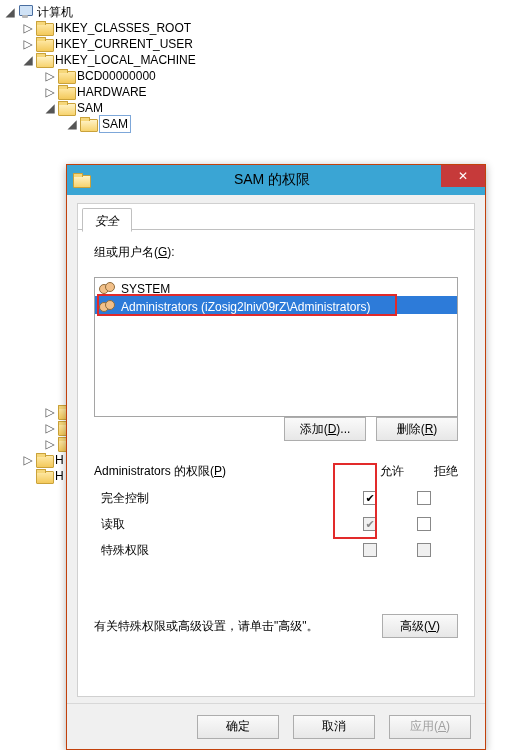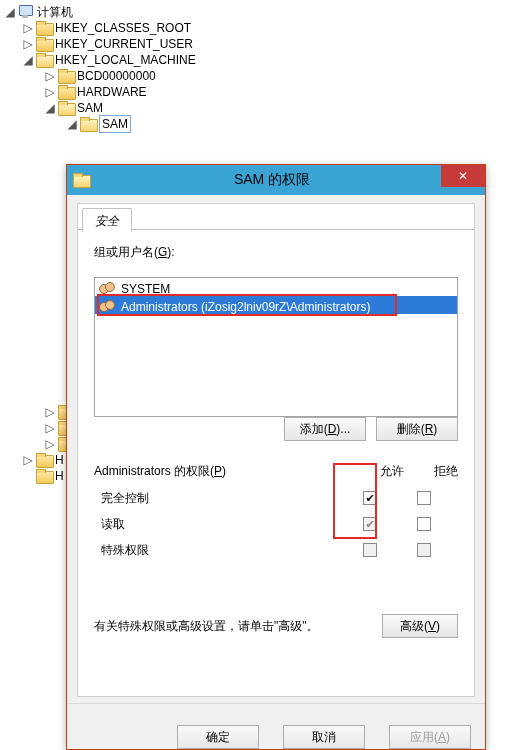--- a/index.html
+++ b/index.html
@@ -61,21 +61,21 @@
 .perm-row .col { width:54px; display:flex; justify-content:center; }
 .chk { width:14px; height:14px; border:1px solid #888; background:#fff; display:inline-flex; align-items:center; justify-content:center; font-size:11px; line-height:1; cursor:pointer; }
 .chk.disabled { background:#f0f0f0; color:#888; cursor:default; }
 
 .highlight-box-allow { position:absolute; border:2px solid #e22a2a; pointer-events:none; }
 
 .note-row { display:flex; align-items:center; margin-top:50px; }
 .note-row .note { flex:1; font-size:12px; }
 .adv-btn { min-width:76px;margin-left:7px; }
 
-.dlg-footer { position:absolute; left:0; right:0; bottom:0; height:46px; background:#f0f0f0; border-top:1px solid #d8d8d8; display:flex; align-items:flex-end; justify-content:flex-end; gap:24px; padding-right:14px; }
+.dlg-footer { position:absolute; left:0; right:0; bottom:0; height:46px; background:#f0f0f0; border-top:1px solid #d8d8d8; display:flex; align-items:center; justify-content:flex-end; gap:14px; padding-right:14px; }
 
 u { text-decoration: underline; }
 </style>
 </head>
 <body>
 
 <div class="tree">
   <div class="tree-row">
     <span class="expander">◢</span>
     <span class="computer-icon"></span>

